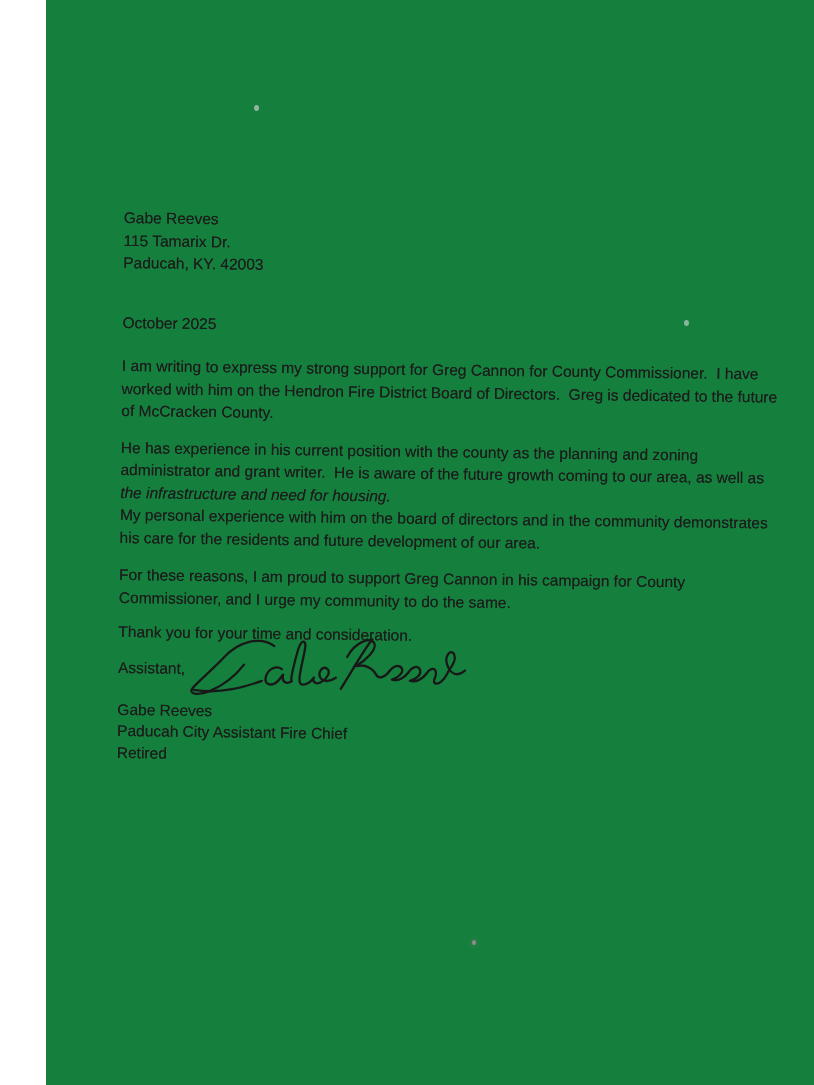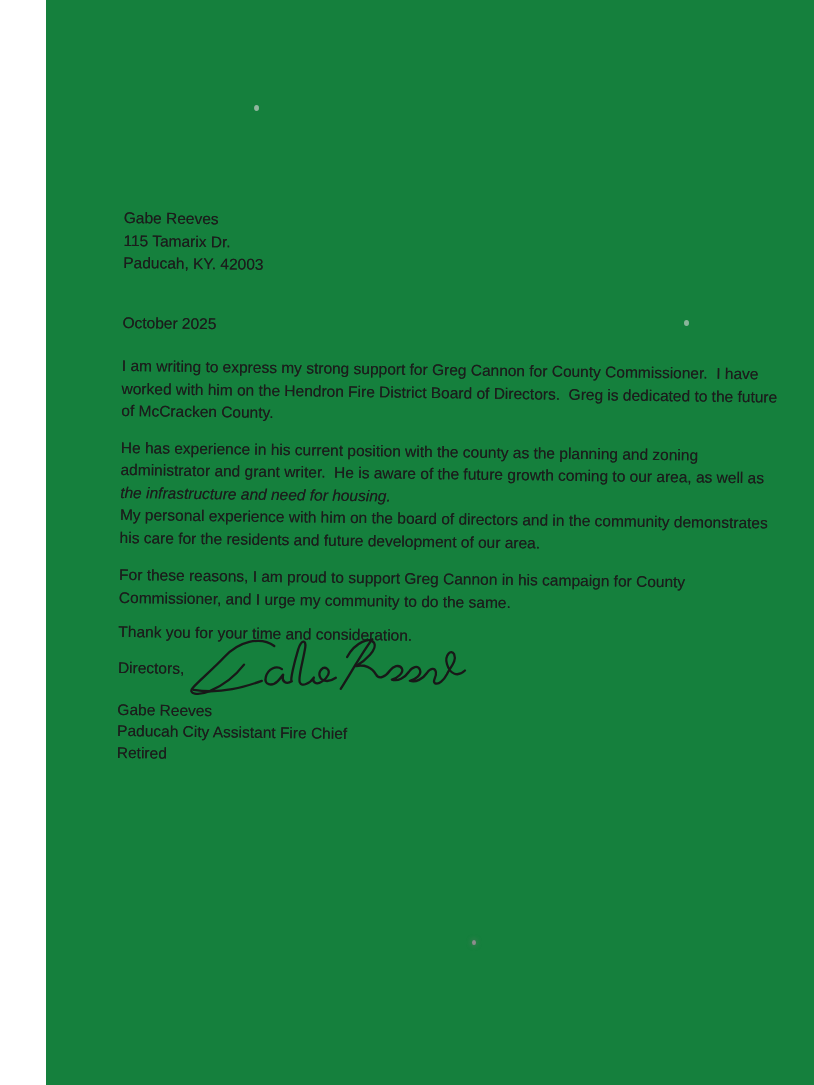--- a/index.html
+++ b/index.html
@@ -99,21 +99,21 @@
     <div class="para-3">
       <div class="line">For these reasons, I am proud to support Greg Cannon in his campaign for County</div>
       <div class="line">Commissioner, and I urge my community to do the same.</div>
     </div>
 
     <div class="thanks-block">
       <div class="line">Thank you for your time and consideration.</div>
     </div>
 
     <div class="closing-row">
-      <span class="line">Directors,</span>
+      <span class="line">Assistant,</span>
       <span class="signature-wrap">
         <svg width="282" height="64" viewBox="0 0 282 64" xmlns="http://www.w3.org/2000/svg">
           <g fill="none" stroke="#181818" stroke-width="2.3" stroke-linecap="round" stroke-linejoin="round">
 
             <path d="M 88 11
                      C 74 1, 52 7, 38 23
                      C 28 34, 12 48, 7 54
                      C 2 60, 12 62, 24 57
                      C 40 50, 52 38, 58 30"></path>
             <path d="M 8 56

